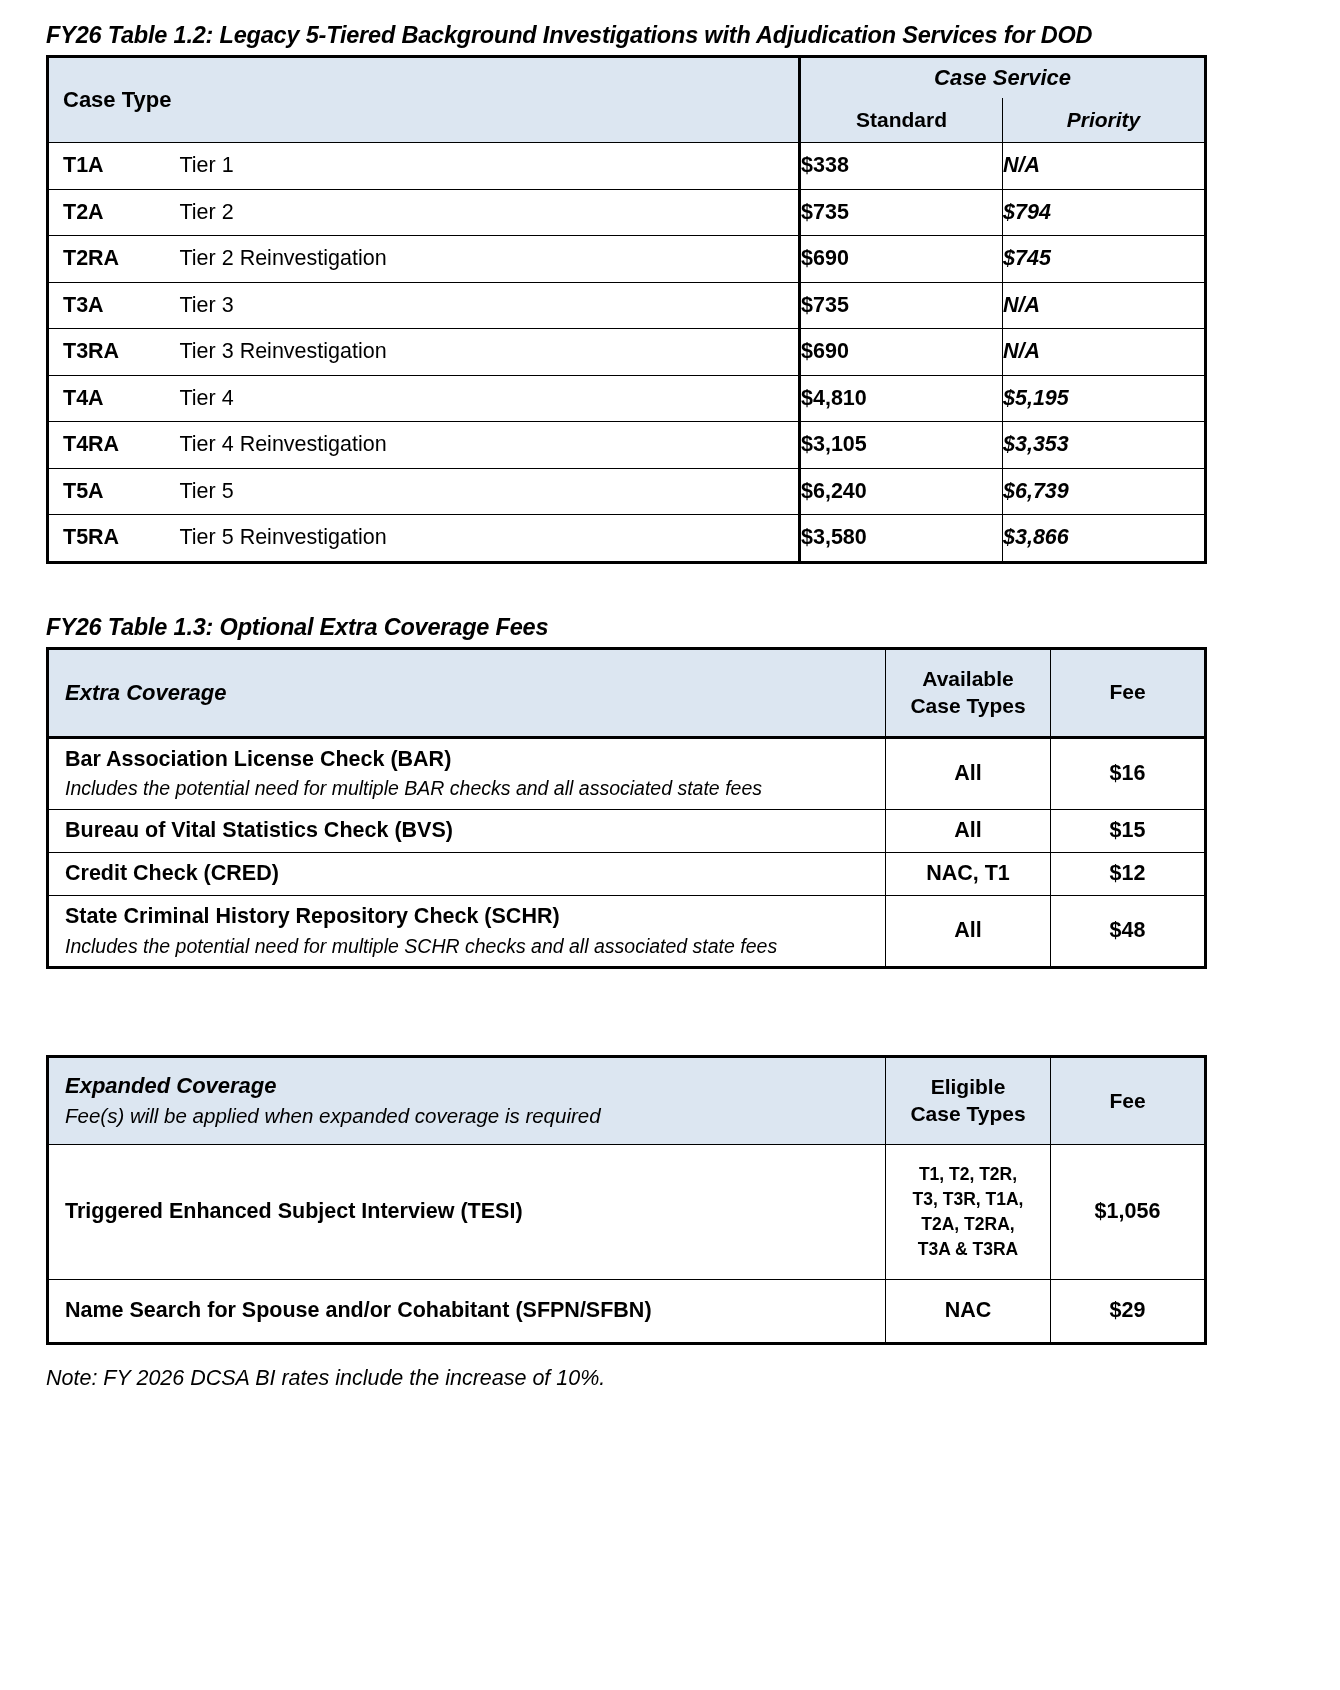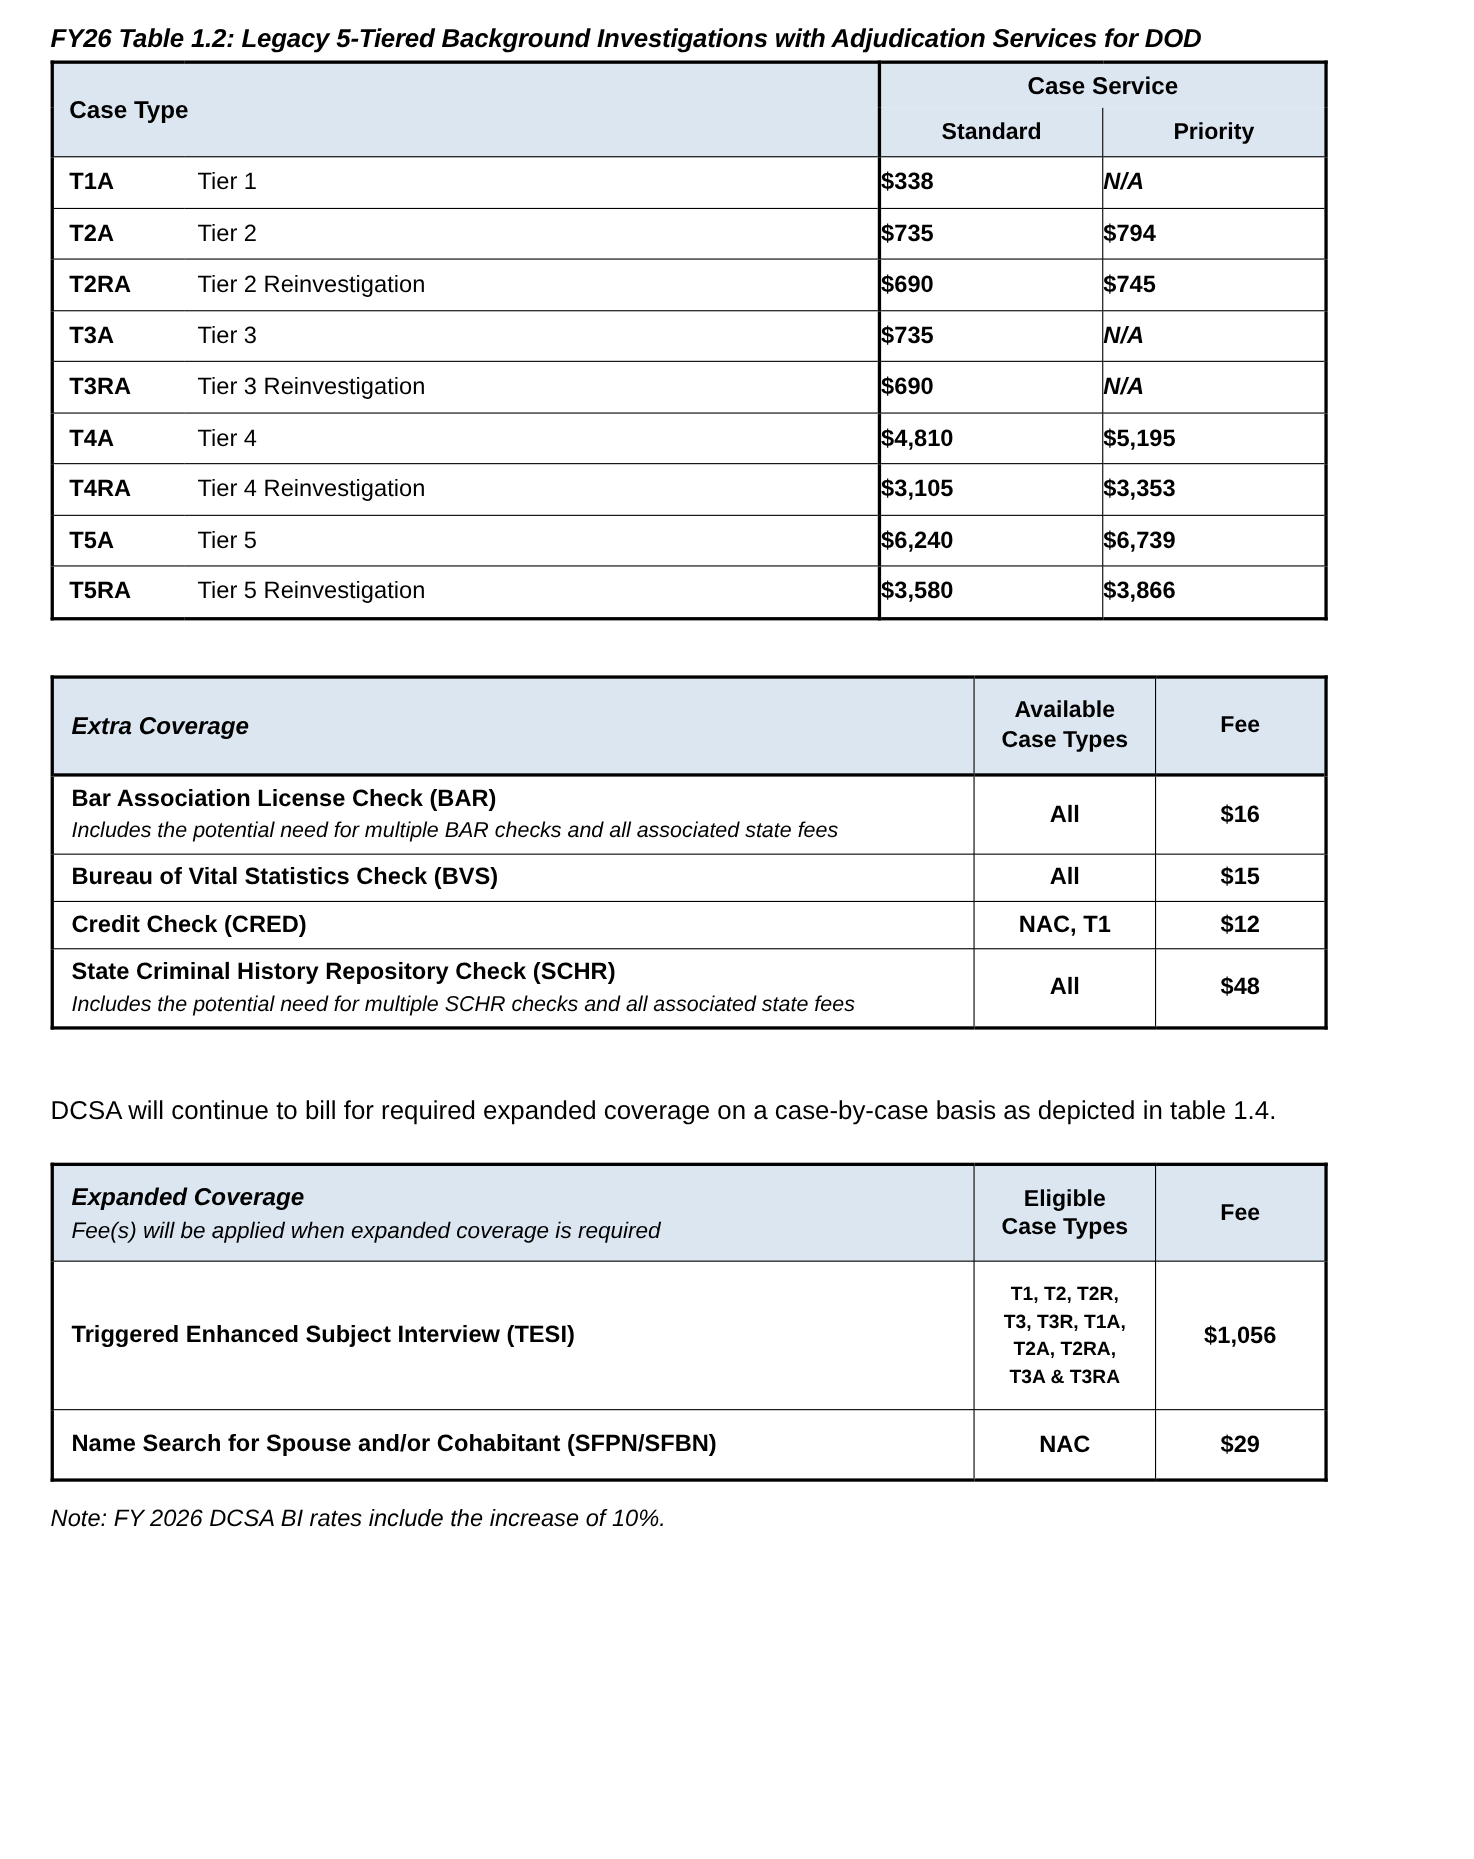--- a/index.html
+++ b/index.html
@@ -93,21 +93,21 @@
   .t12 .num {
     text-align: left;
     width: 203px;
   }
   .t12 .na {
     font-weight: bold;
     font-style: italic;
   }
   .t12 tbody tr:last-child td { border-bottom-width: 3px; }
   .t12 .outer-l { border-left-width: 3px; }
-  .t12 .outer-r { border-right-width: 3px; }
+  .t12 .outer-r { border-right-width: 3px; font-style: italic; }
 
   .gap-a { height: 50px; }
   .gap-b { height: 56px; }
 
   
   .t13 .cov-head, .t14 .cov-head {
     font-size: 22px;
     font-style: italic;
     text-align: left;
     padding-left: 16px;
@@ -264,20 +264,21 @@
         <td class="code outer-l">T5RA</td>
         <td class="desc">Tier 5 Reinvestigation</td>
         <td class="num">$3,580</td>
         <td class="num outer-r">$3,866</td>
       </tr>
     </tbody>
   </table>
 
   <div class="gap-a"></div>
 
+  <div class="table-caption">FY26 Table 1.3: Optional Extra Coverage Fees</div>
 
   <table class="t13">
     <colgroup>
       <col class="cov-col" style="width:838px">
         <col style="width:165px">
         <col style="width:155px">
     </colgroup>
     <thead>
       <tr class="outer-top">
         <th class="hdr cov-head outer-l">Extra Coverage</th>
@@ -317,21 +318,20 @@
           <div class="sub">Includes the potential need for multiple SCHR checks and all associated state fees</div>
         </td>
         <td class="ctr">All</td>
         <td class="ctr outer-r">$48</td>
       </tr>
     </tbody>
   </table>
 
   <div class="gap-b"></div>
 
-  <p class="para">DCSA will continue to bill for required expanded coverage on a case-by-case basis as depicted in table 1.4.</p>
 
   <div style="height:30px"></div>
 
 
   <table class="t14">
     <colgroup>
       <col class="cov-col" style="width:838px">
         <col style="width:165px">
         <col style="width:155px">
     </colgroup>

